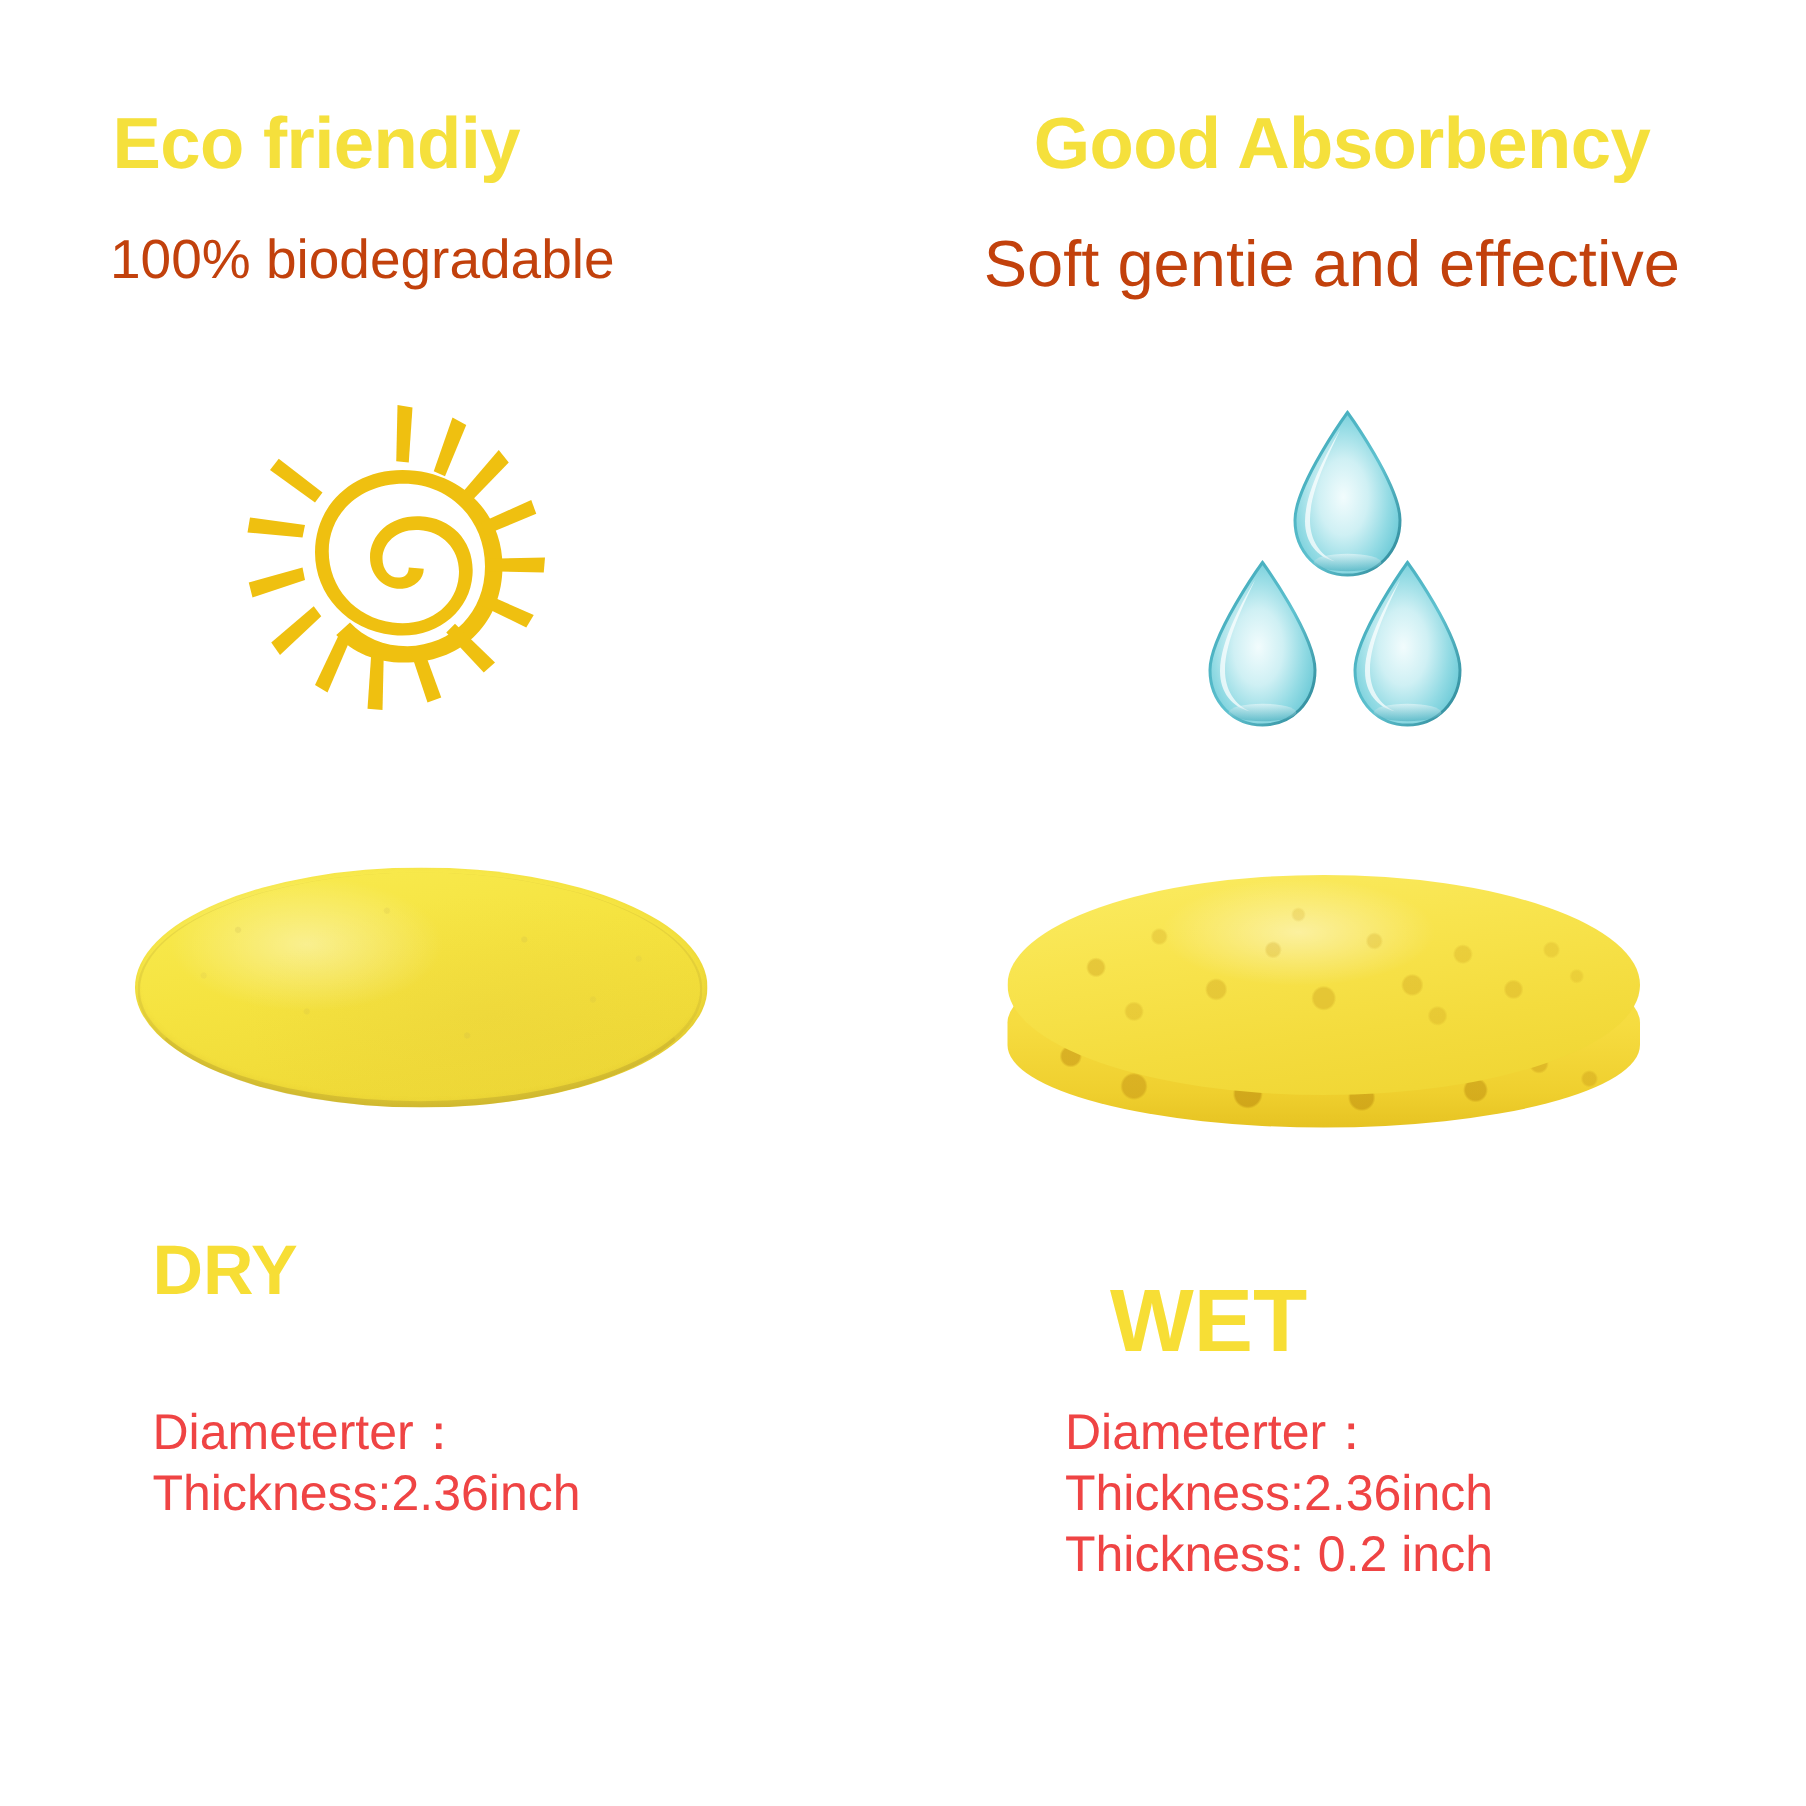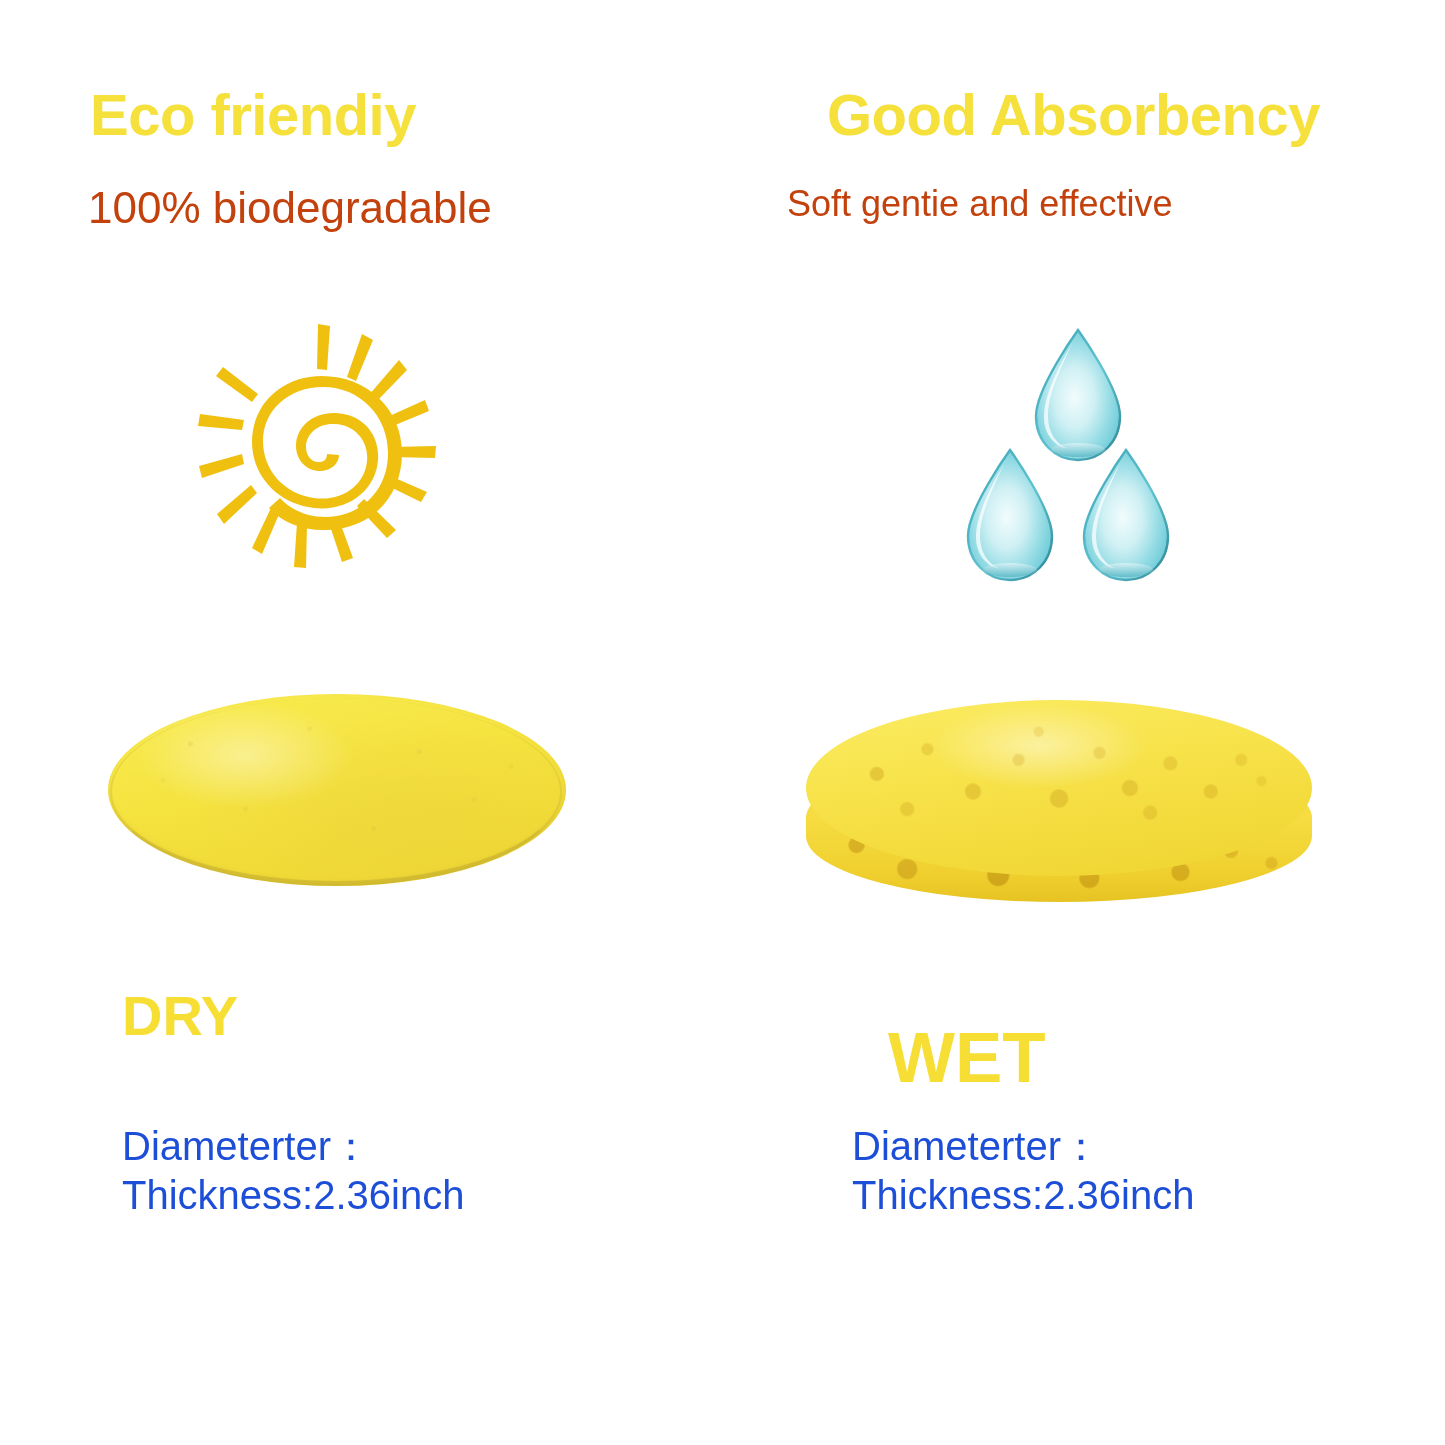--- a/index.html
+++ b/index.html
@@ -38,30 +38,30 @@
   .label-big {
     position: absolute;
     font-weight: bold;
     color: #F7DE35;
     white-space: nowrap;
     line-height: 1;
     letter-spacing: 0px;
   }
   .spec-block {
     position: absolute;
-    color: #1d4ed8;
+    color: #ef4444;
     line-height: 1.22;
     white-space: nowrap;
   }
   .spec-line { display: block; }
 
   #eco-heading      { left: 90px;  top: 86px;  font-size: 58px; }
   #eco-sub          { left: 88px;  top: 186px; font-size: 44px; }
   #abs-heading      { left: 787px; top: 86px;  font-size: 58px; margin-left: 40px; }
-  #abs-sub          { left: 787px; top: 186px; font-size: 36px; }
+  #abs-sub          { left: 787px; top: 186px; font-size: 52px; }
 
   #dry-label        { left: 122px; top: 988px; font-size: 56px; }
   #wet-label        { left: 888px; top: 1022px; font-size: 71px; }
   #dry-specs        { left: 122px; top: 1122px; font-size: 40px; }
   #wet-specs        { left: 852px; top: 1122px; font-size: 40px; }
 
   
   .sun-icon {
     position: absolute;
     left: 196px;
@@ -331,16 +331,17 @@
     <div class="sponge-wrap" id="wet-sponge">
       <div class="wet-body"></div>
       <div class="wet-top"></div>
     </div>
 
     <div class="label-big" id="wet-label">WET</div>
 
     <div class="spec-block" id="wet-specs">
       <span class="spec-line">Diameterter：</span>
       <span class="spec-line">Thickness:2.36inch</span>
+      <span class="spec-line">Thickness: 0.2 inch</span>
     </div>
   </div>
 
 </div>
 
 </body></html>

